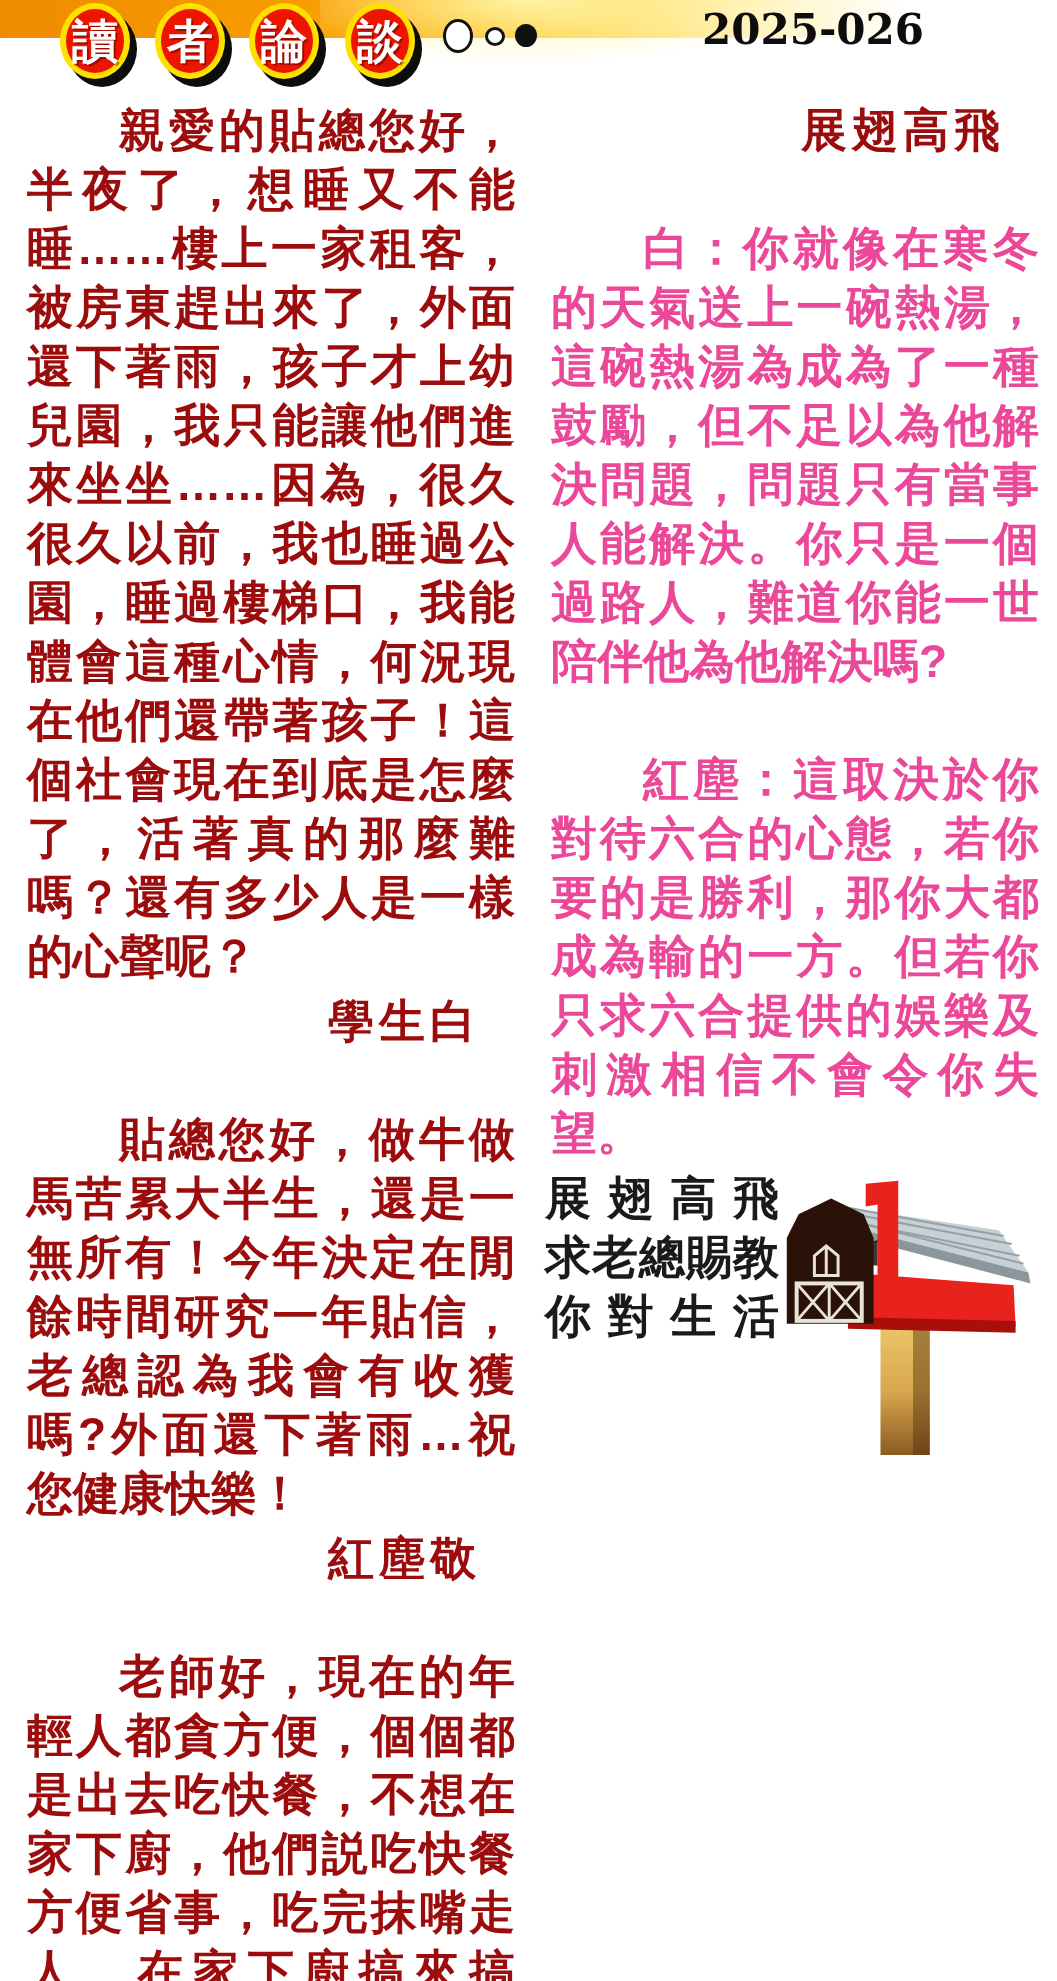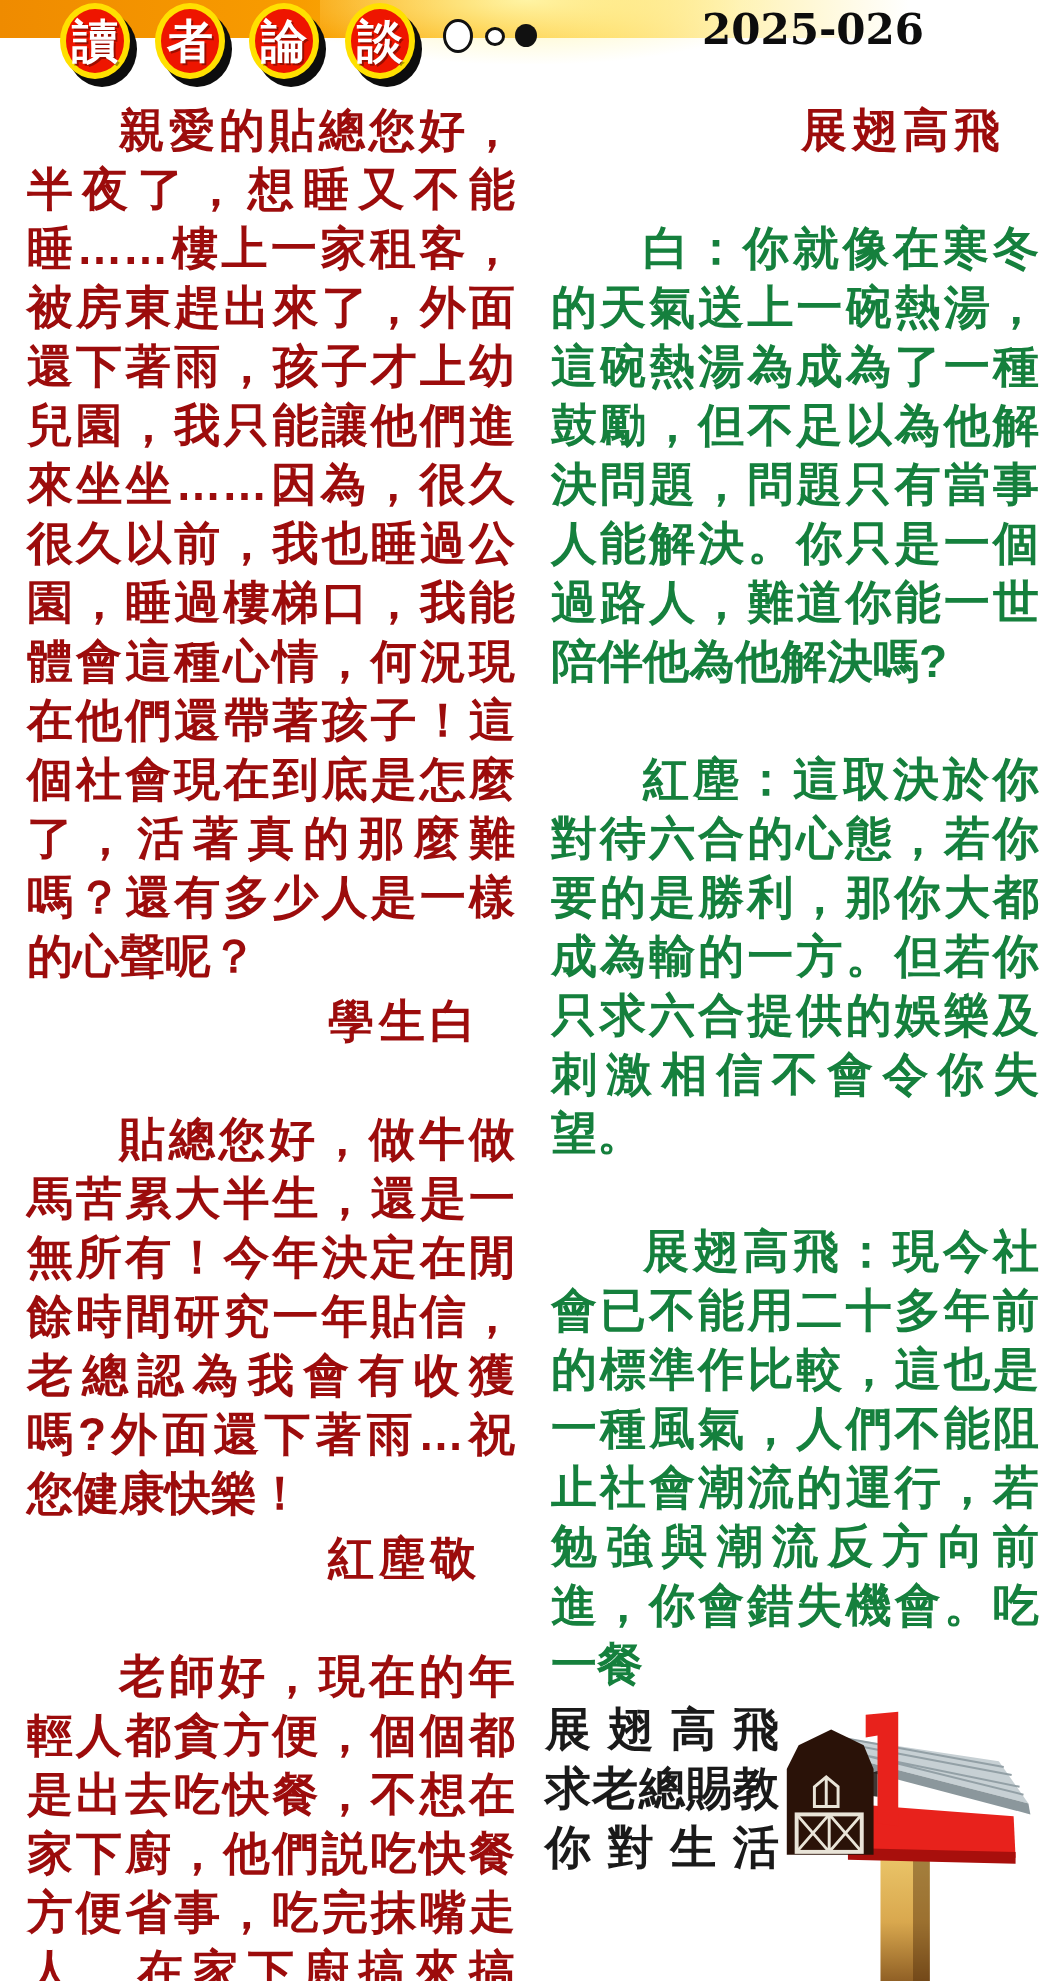--- a/index.html
+++ b/index.html
@@ -26,21 +26,21 @@
 
   
   .col{position:absolute;top:95px;width:500px;font-size:46px;line-height:59px;font-weight:600;}
   .col-left{left:21px;}
   .col-right{left:545px;}
   p{margin:6px;}
   .para{text-align:justify;text-justify:inter-character;word-break:break-all;}
   .indent{text-indent:92px;}
   .gap{margin-top:59px;}
   .red{color:#9c0c0c;}
-  .black{color:#15803d;}
+  .black{color:#ec4899;}
   .sig{text-align:right;padding-right:34px;letter-spacing:5px;}
 
   
   .wrap-block{color:#1a1a1a;}
   .mailbox{float:right;width:260px;height:286px;margin-left:6px;}
   .wrap-line{text-align:justify;text-align-last:justify;}
 </style>
 </head>
 <body>
 
@@ -76,21 +76,20 @@
     <p class="para red indent gap">貼總您好，做牛做馬苦累大半生，還是一無所有！今年決定在閒餘時間研究一年貼信，老總認為我會有收獲嗎?外面還下著雨…祝您健康快樂！</p>
     <p class="sig red">紅塵敬</p>
     <p class="para red indent gap">老師好，現在的年輕人都貪方便，個個都是出去吃快餐，不想在家下廚，他們説吃快餐方便省事，吃完抹嘴走人，在家下廚搞來搞去，最後還要洗碗搞衛生，太麻煩</p>
   </section>
 
   <section class="col col-right">
     <p class="sig red">展翅高飛</p>
 
     <p class="para black indent gap">白：你就像在寒冬的天氣送上一碗熱湯，這碗熱湯為成為了一種鼓勵，但不足以為他解決問題，問題只有當事人能解決。你只是一個過路人，難道你能一世陪伴他為他解決嗎?</p>
     <p class="para black indent gap">紅塵：這取決於你對待六合的心態，若你要的是勝利，那你大都成為輸的一方。但若你只求六合提供的娛樂及刺激相信不會令你失望。</p>
-    <p class="para black indent gap">展翅高飛：現今社會已不能用二十多年前的標準作比較，這也是一種風氣，人們不能阻止社會潮流的運行，若勉強與潮流反方向前進，你會錯失機會。吃一餐</p>
 
     <div class="wrap-block">
       <div class="mailbox">
         <svg viewBox="0 0 260 290" width="260" height="286">
           <defs>
             <linearGradient id="postg" x1="0" y1="0" x2="0" y2="1">
               <stop offset="0" stop-color="#eac468"></stop>
               <stop offset="0.5" stop-color="#d9a84e"></stop>
               <stop offset="1" stop-color="#8a5a22"></stop>
             </linearGradient>

